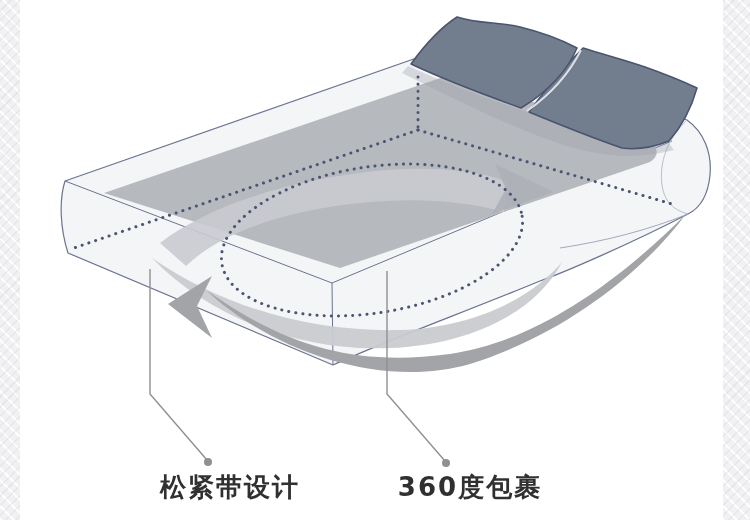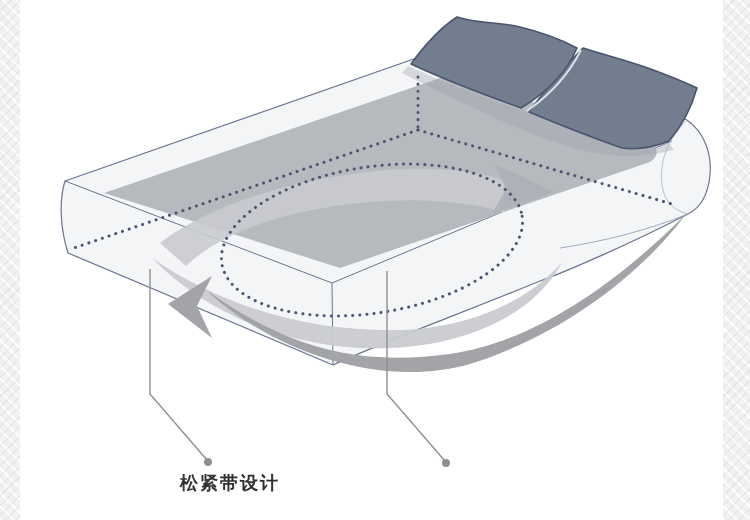--- a/index.html
+++ b/index.html
@@ -16,21 +16,21 @@
     background-image:
       repeating-linear-gradient(135deg, rgba(140,140,150,.10) 0 1.5px, transparent 1.5px 7px),
       repeating-linear-gradient(45deg, rgba(255,255,255,.85) 0 2px, transparent 2px 9px);
   }
   .texture-strip.left{left:0;width:20px;}
   .texture-strip.right{right:0;width:27px;}
   .art{position:absolute;left:0;top:0;}
   .callout-label{
     position:absolute;
     transform:translateX(-50%);
-    font-size:18px;
+    font-size:26px;
     font-weight:700;
     letter-spacing:2px;
     color:var(--c-label-text,#303030);
     white-space:nowrap;
     line-height:1.1;
   }
 </style>
 </head>
 <body>
 
@@ -90,14 +90,15 @@
     <g>
       <path d="M150,269 L150,394 L207,460" style="fill:none;stroke:var(--c-leader);stroke-width:1.4"></path>
       <circle cx="208" cy="462" r="4" style="fill:var(--c-leader)"></circle>
       <path d="M387,271 L387,394 L445,461" style="fill:none;stroke:var(--c-leader);stroke-width:1.4"></path>
       <circle cx="446" cy="463" r="4" style="fill:var(--c-leader)"></circle>
     </g>
   </svg>
 
   <div class="callout-label" style="left:230px;top:473px;">松紧带设计</div>
 
+  <div class="callout-label" style="left:470px;top:473px;">360度包裹</div>
 
 </div>
 
 </body></html>

